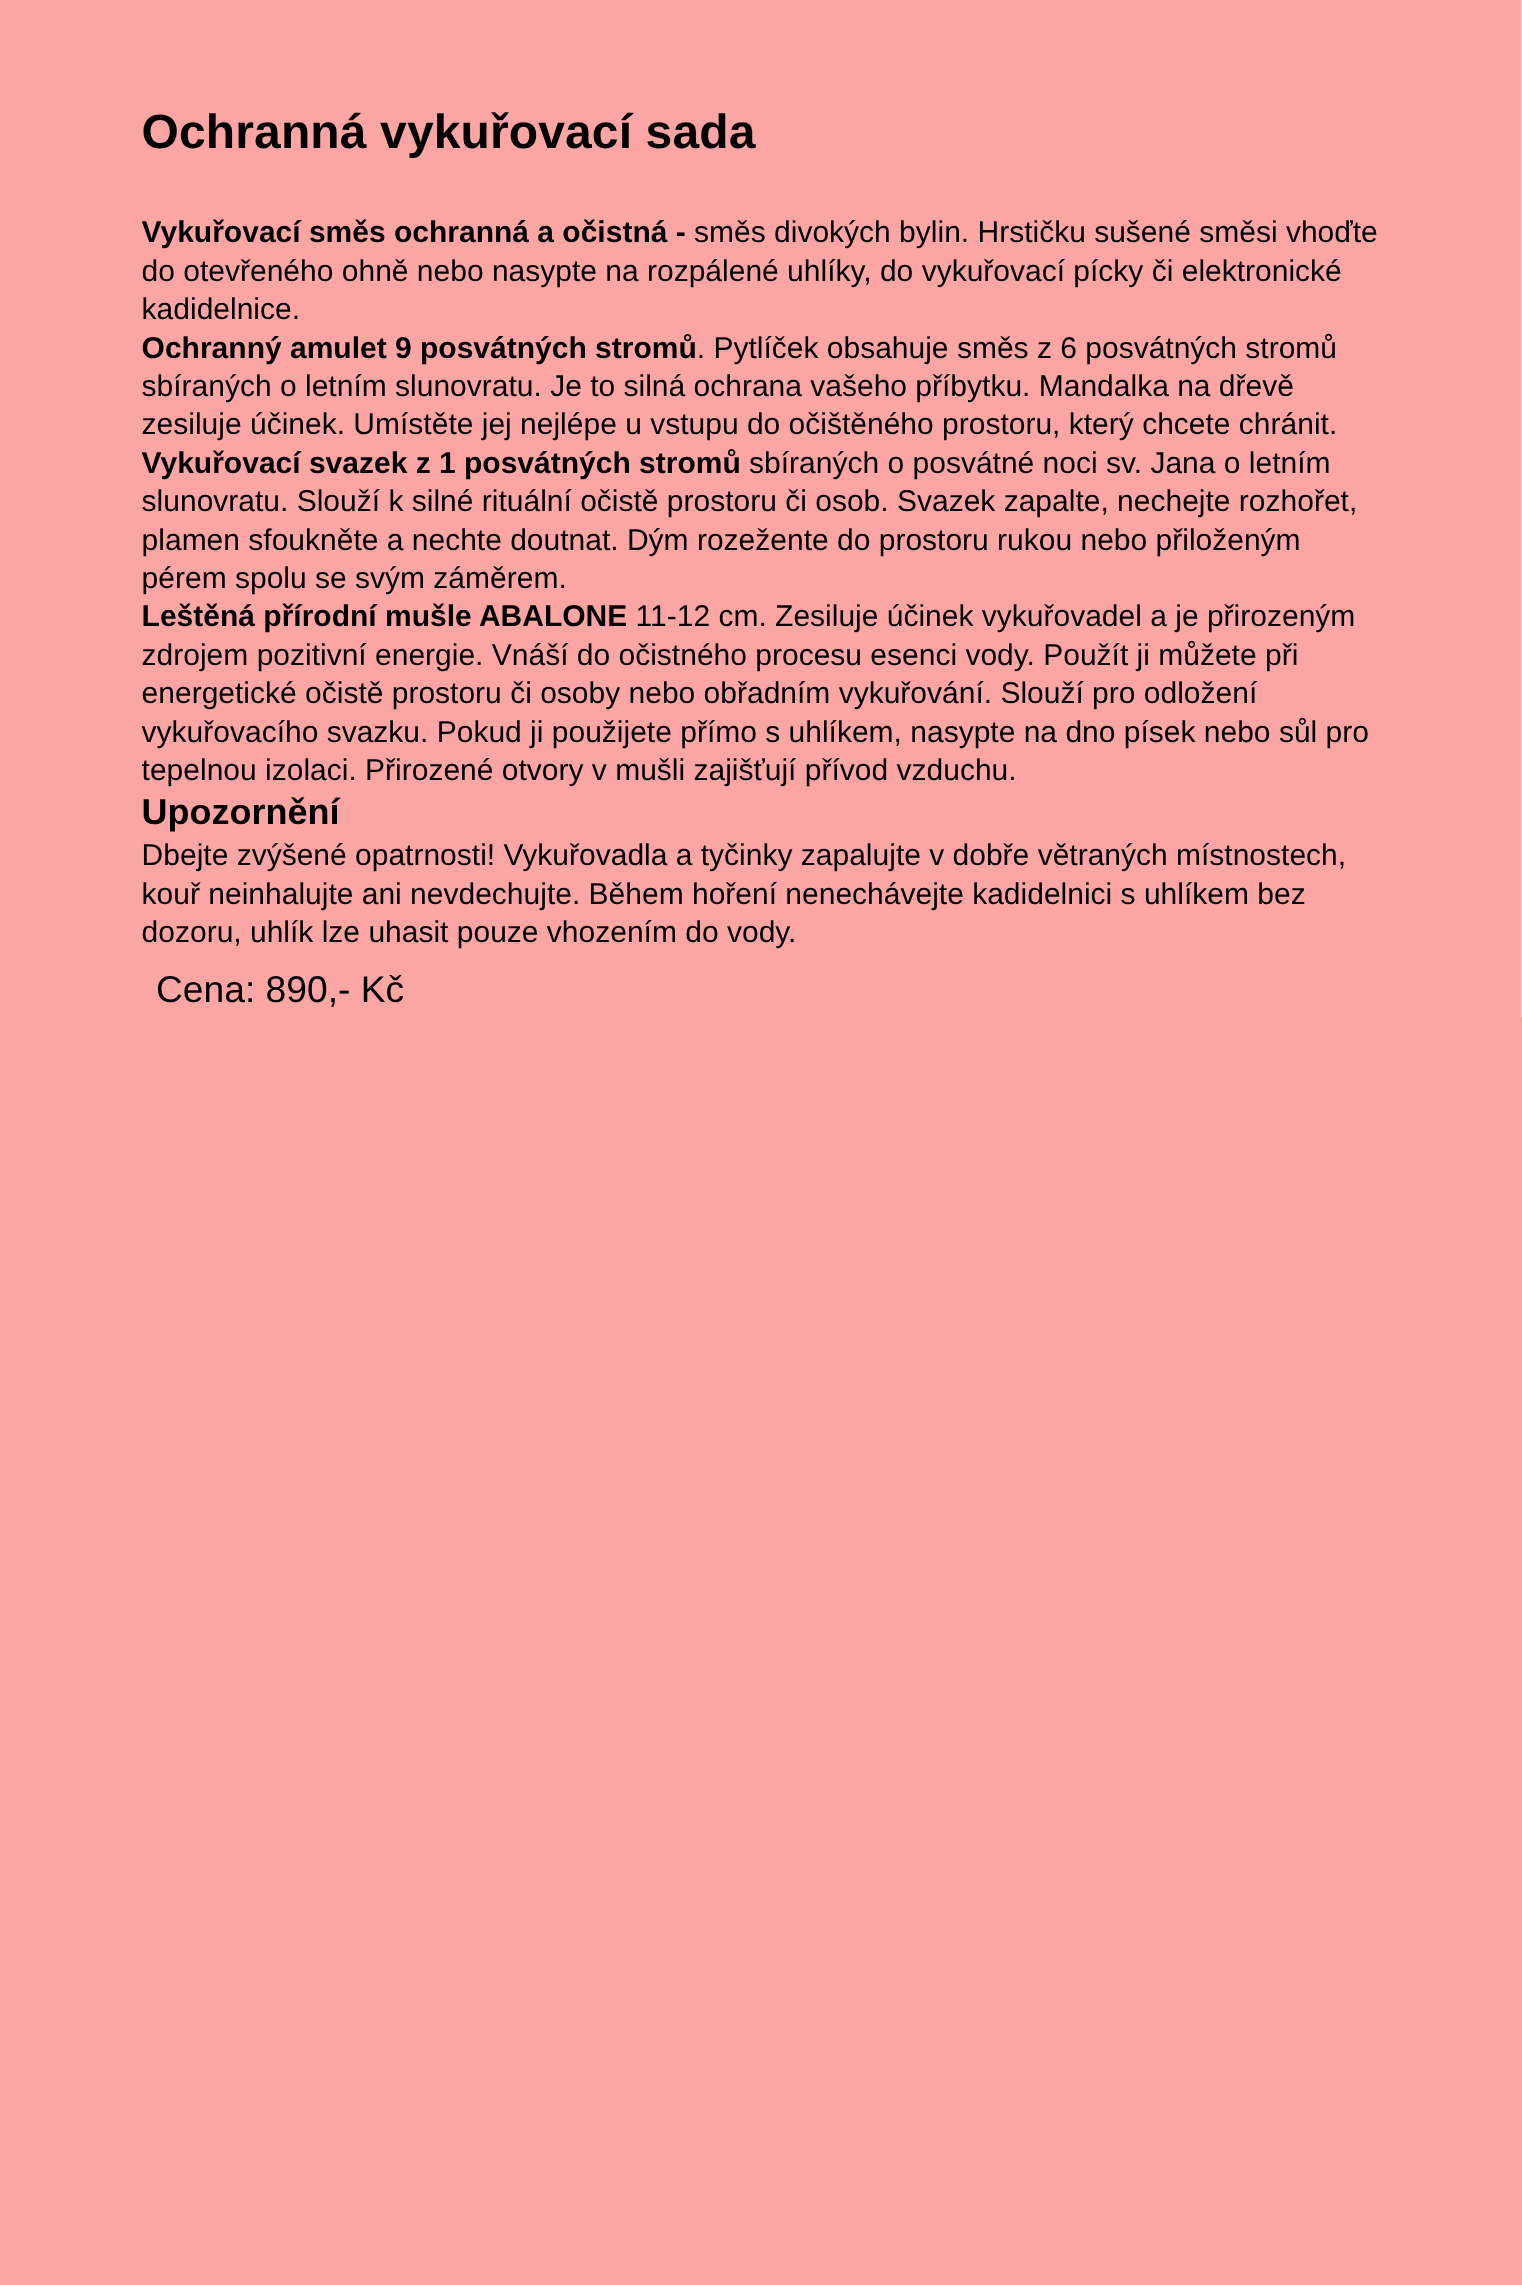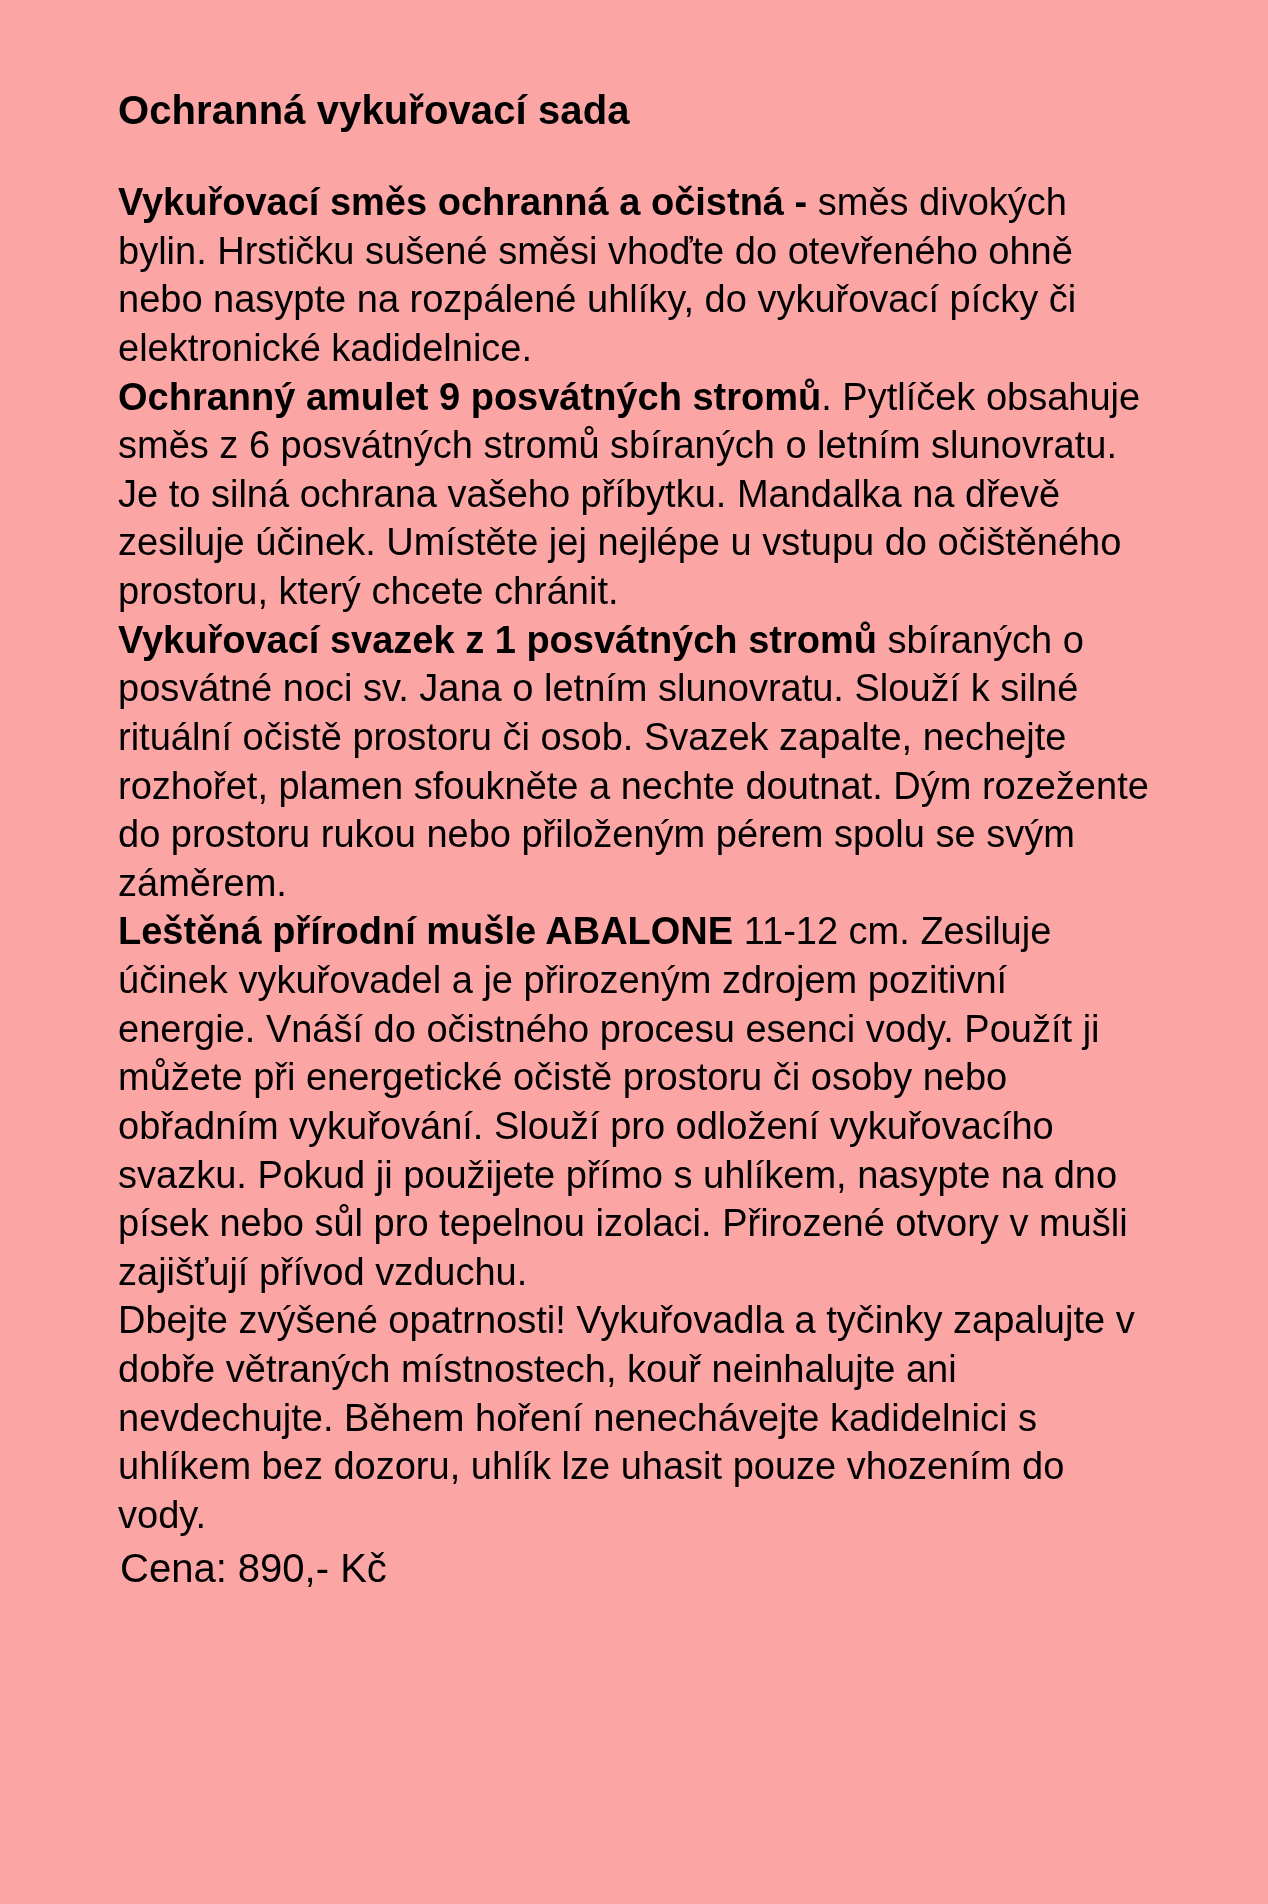--- a/index.html
+++ b/index.html
@@ -23,21 +23,21 @@
     padding: 86px 118px 0 118px;
   }
   .doc-title {
     font-size: 40px;
     font-weight: bold;
     line-height: 1.2;
     margin: 0 0 44px 0;
     letter-spacing: 0.1px;
   }
   .block {
-    font-size: 38px;
+    font-size: 25px;
     line-height: 1.30;
     margin: 0;
   }
   .block + .block {
     margin-top: 0;
   }
   .gap-lg { margin-top: 36px; }
   .gap-md { margin-top: 26px; }
   .gap-sm { margin-top: 18px; }
   .gap-xs { margin-top: 10px; }
@@ -49,41 +49,42 @@
   b, .b {
     font-weight: bold;
   }
   .sub-head {
     font-size: 30px;
     font-weight: bold;
     line-height: 1.30;
     margin: 0;
   }
   .price {
-    font-size: 40px;
+    font-size: 31px;
     line-height: 1.30;
-    margin: 2px;
+    margin: 12px;
   }
   .tight { line-height: 1.28; }
 </style>
 </head>
 <body>
 
 <div class="page">
 
   <h1 class="doc-title">Ochranná vykuřovací sada</h1>
 
 
   <p class="block tight"><b class="b">Vykuřovací směs ochranná a očistná -</b><span> směs divokých bylin. Hrstičku sušené směsi vhoďte do otevřeného ohně nebo nasypte na rozpálené uhlíky, do vykuřovací pícky či elektronické kadidelnice.</span></p>
 
   <p class="block tight gap-lg"><b class="b">Ochranný amulet 9 posvátných stromů</b><span>. Pytlíček obsahuje směs z 6 posvátných stromů sbíraných o letním slunovratu. Je to silná ochrana vašeho příbytku. Mandalka na dřevě zesiluje účinek. Umístěte jej nejlépe u vstupu do očištěného prostoru, který chcete chránit.</span></p>
 
   <p class="block tight gap-sm"><b class="b">Vykuřovací svazek z 1 posvátných stromů</b><span> sbíraných o posvátné noci sv. Jana o letním slunovratu. Slouží k silné rituální očistě prostoru či osob. Svazek zapalte, nechejte rozhořet, plamen sfoukněte a nechte doutnat. Dým rozežente do prostoru rukou nebo přiloženým pérem spolu se svým záměrem.</span></p>
 
 
   <p class="block tight gap-sm"><b class="b">Leštěná přírodní mušle ABALONE</b><span> 11-12 cm. Zesiluje účinek vykuřovadel a je přirozeným zdrojem pozitivní energie.  Vnáší do očistného procesu esenci vody. Použít ji můžete při energetické očistě prostoru či osoby nebo obřadním vykuřování. Slouží pro odložení vykuřovacího svazku. Pokud ji použijete přímo s uhlíkem, nasypte na dno písek nebo sůl pro tepelnou izolaci. Přirozené otvory v mušli zajišťují přívod vzduchu.</span></p>
 
+  <p class="sub-head gap-sm">Upozornění</p>
 
   <p class="block tight">Dbejte zvýšené opatrnosti! Vykuřovadla a tyčinky zapalujte v dobře větraných místnostech, kouř neinhalujte ani nevdechujte. Během hoření nenechávejte kadidelnici s uhlíkem bez dozoru, uhlík lze uhasit pouze vhozením do vody.</p>
 
   <p class="price gap-xs">Cena: 890,- Kč</p>
 
 </div>
 
 </body></html>

